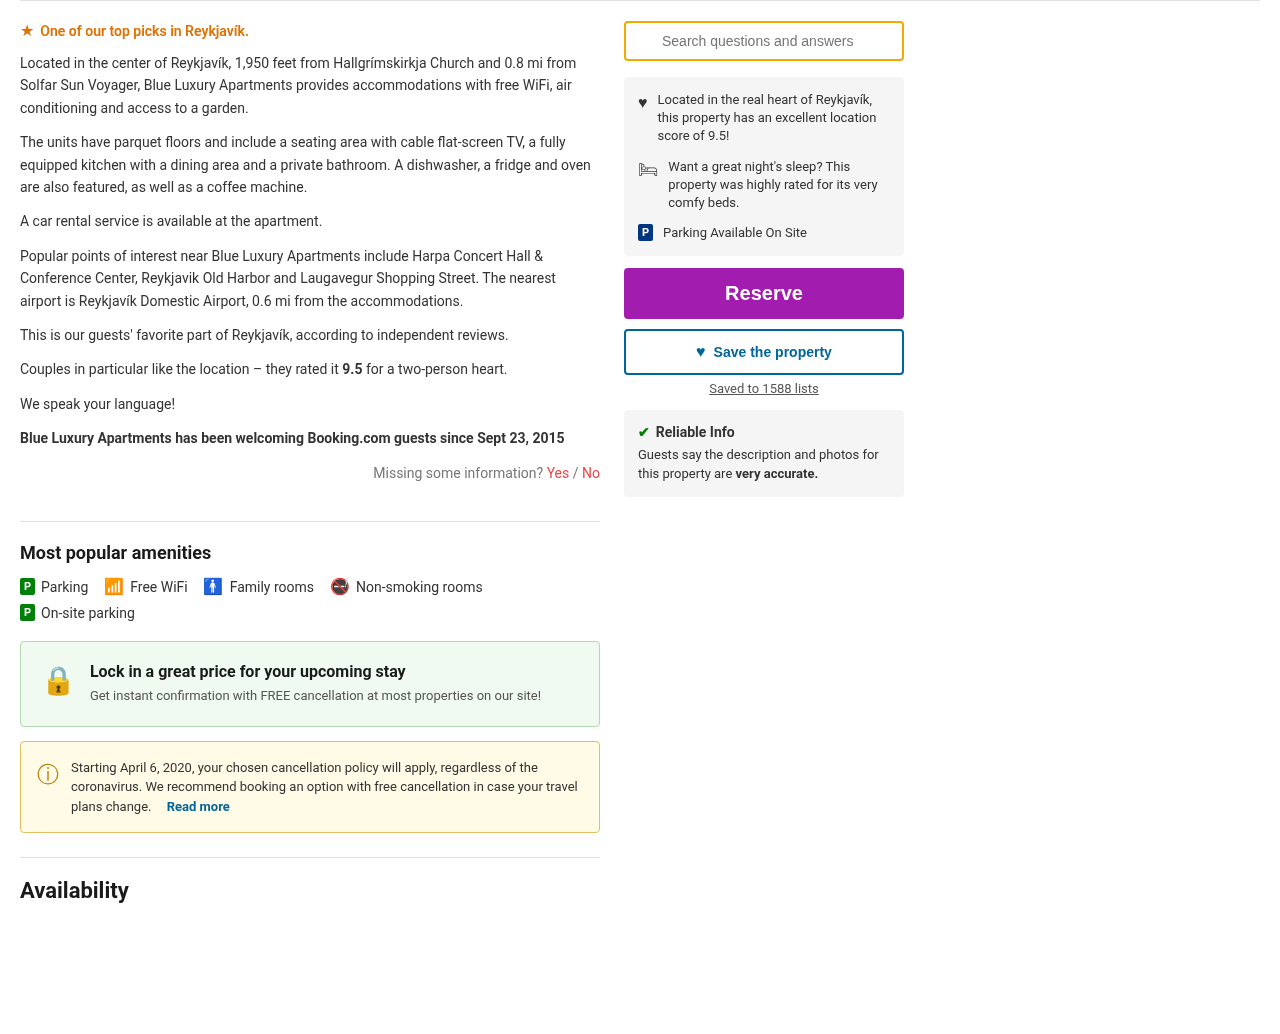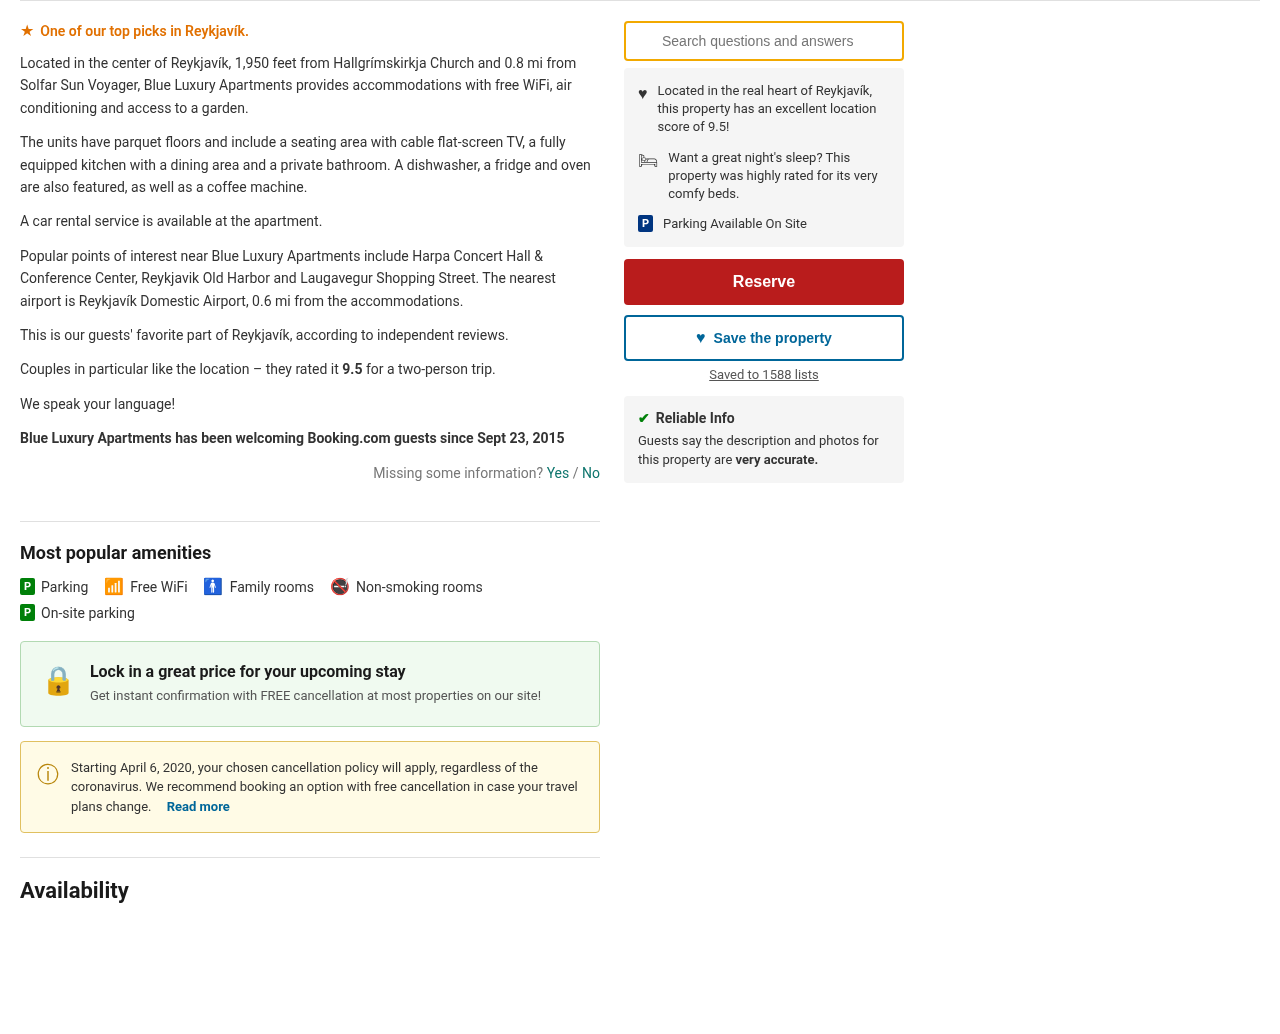--- a/index.html
+++ b/index.html
@@ -68,38 +68,38 @@
     .bold-text {
       font-weight: bold;
     }
     .missing-info {
       color: #777;
       font-size: 14px;
       text-align: right;
       margin-top: 16px;
     }
     .missing-info a {
-      color: #0f766e;
+      color: #ef4444;
       text-decoration: none;
     }
     
     .search-box {
       width: 100%;
       border: 2px solid #f2a900;
       border-radius: 4px;
       padding: 10px 14px 10px 36px;
       font-size: 14px;
       color: #555;
       outline: none;
       background: #fff;
       position: relative;
     }
     .search-wrapper {
       position: relative;
-      margin-bottom: 7px;
+      margin-bottom: 16px;
     }
     .search-icon-inner {
       position: absolute;
       left: 10px;
       top: 50%;
       transform: translateY(-50%);
       color: #aaa;
       font-size: 16px;
     }
     .highlights-box {
@@ -131,26 +131,26 @@
       background: #003580;
       color: white;
       font-weight: bold;
       font-size: 11px;
       padding: 2px 4px;
       border-radius: 2px;
       display: inline-block;
     }
     .reserve-button {
       width: 100%;
-      background: #b91c1c;
+      background: #a21caf;
       color: white;
       border: none;
       border-radius: 4px;
       padding: 14px;
-      font-size: 16px;
+      font-size: 20px;
       font-weight: bold;
       cursor: pointer;
       margin-bottom: 10px;
     }
     .save-property-button {
       width: 100%;
       background: #fff;
       color: #006699;
       border: 2px solid #006699;
       border-radius: 4px;
@@ -326,21 +326,21 @@
         <span class="star-icon">★</span>
         <span class="top-pick-text">One of our top picks in Reykjavík.</span>
       </div>
 
       <p class="description-text">Located in the center of Reykjavík, 1,950 feet from Hallgrímskirkja Church and 0.8 mi from Solfar Sun Voyager, Blue Luxury Apartments provides accommodations with free WiFi, air conditioning and access to a garden.</p>
       <p class="description-text">The units have parquet floors and include a seating area with cable flat-screen TV, a fully equipped kitchen with a dining area and a private bathroom. A dishwasher, a fridge and oven are also featured, as well as a coffee machine.</p>
       <p class="description-text">A car rental service is available at the apartment.</p>
       <p class="description-text">Popular points of interest near Blue Luxury Apartments include Harpa Concert Hall &amp; Conference Center, Reykjavik Old Harbor and Laugavegur Shopping Street. The nearest airport is Reykjavík Domestic Airport, 0.6 mi from the accommodations.</p>
       <p class="description-text">This is our guests' favorite part of Reykjavík, according to independent reviews.</p>
       <p class="description-text">
-        <span>Couples in particular like the location – they rated it </span><strong>9.5</strong><span> for a two-person trip.</span>
+        <span>Couples in particular like the location – they rated it </span><strong>9.5</strong><span> for a two-person heart.</span>
       </p>
       <p class="description-text">We speak your language!</p>
       <p class="description-text bold-text">Blue Luxury Apartments has been welcoming Booking.com guests since Sept 23, 2015</p>
 
       <div class="missing-info">
         <span>Missing some information?</span>
         <a href="#">Yes</a>
         <span>/</span>
         <a href="#">No</a>
       </div>

